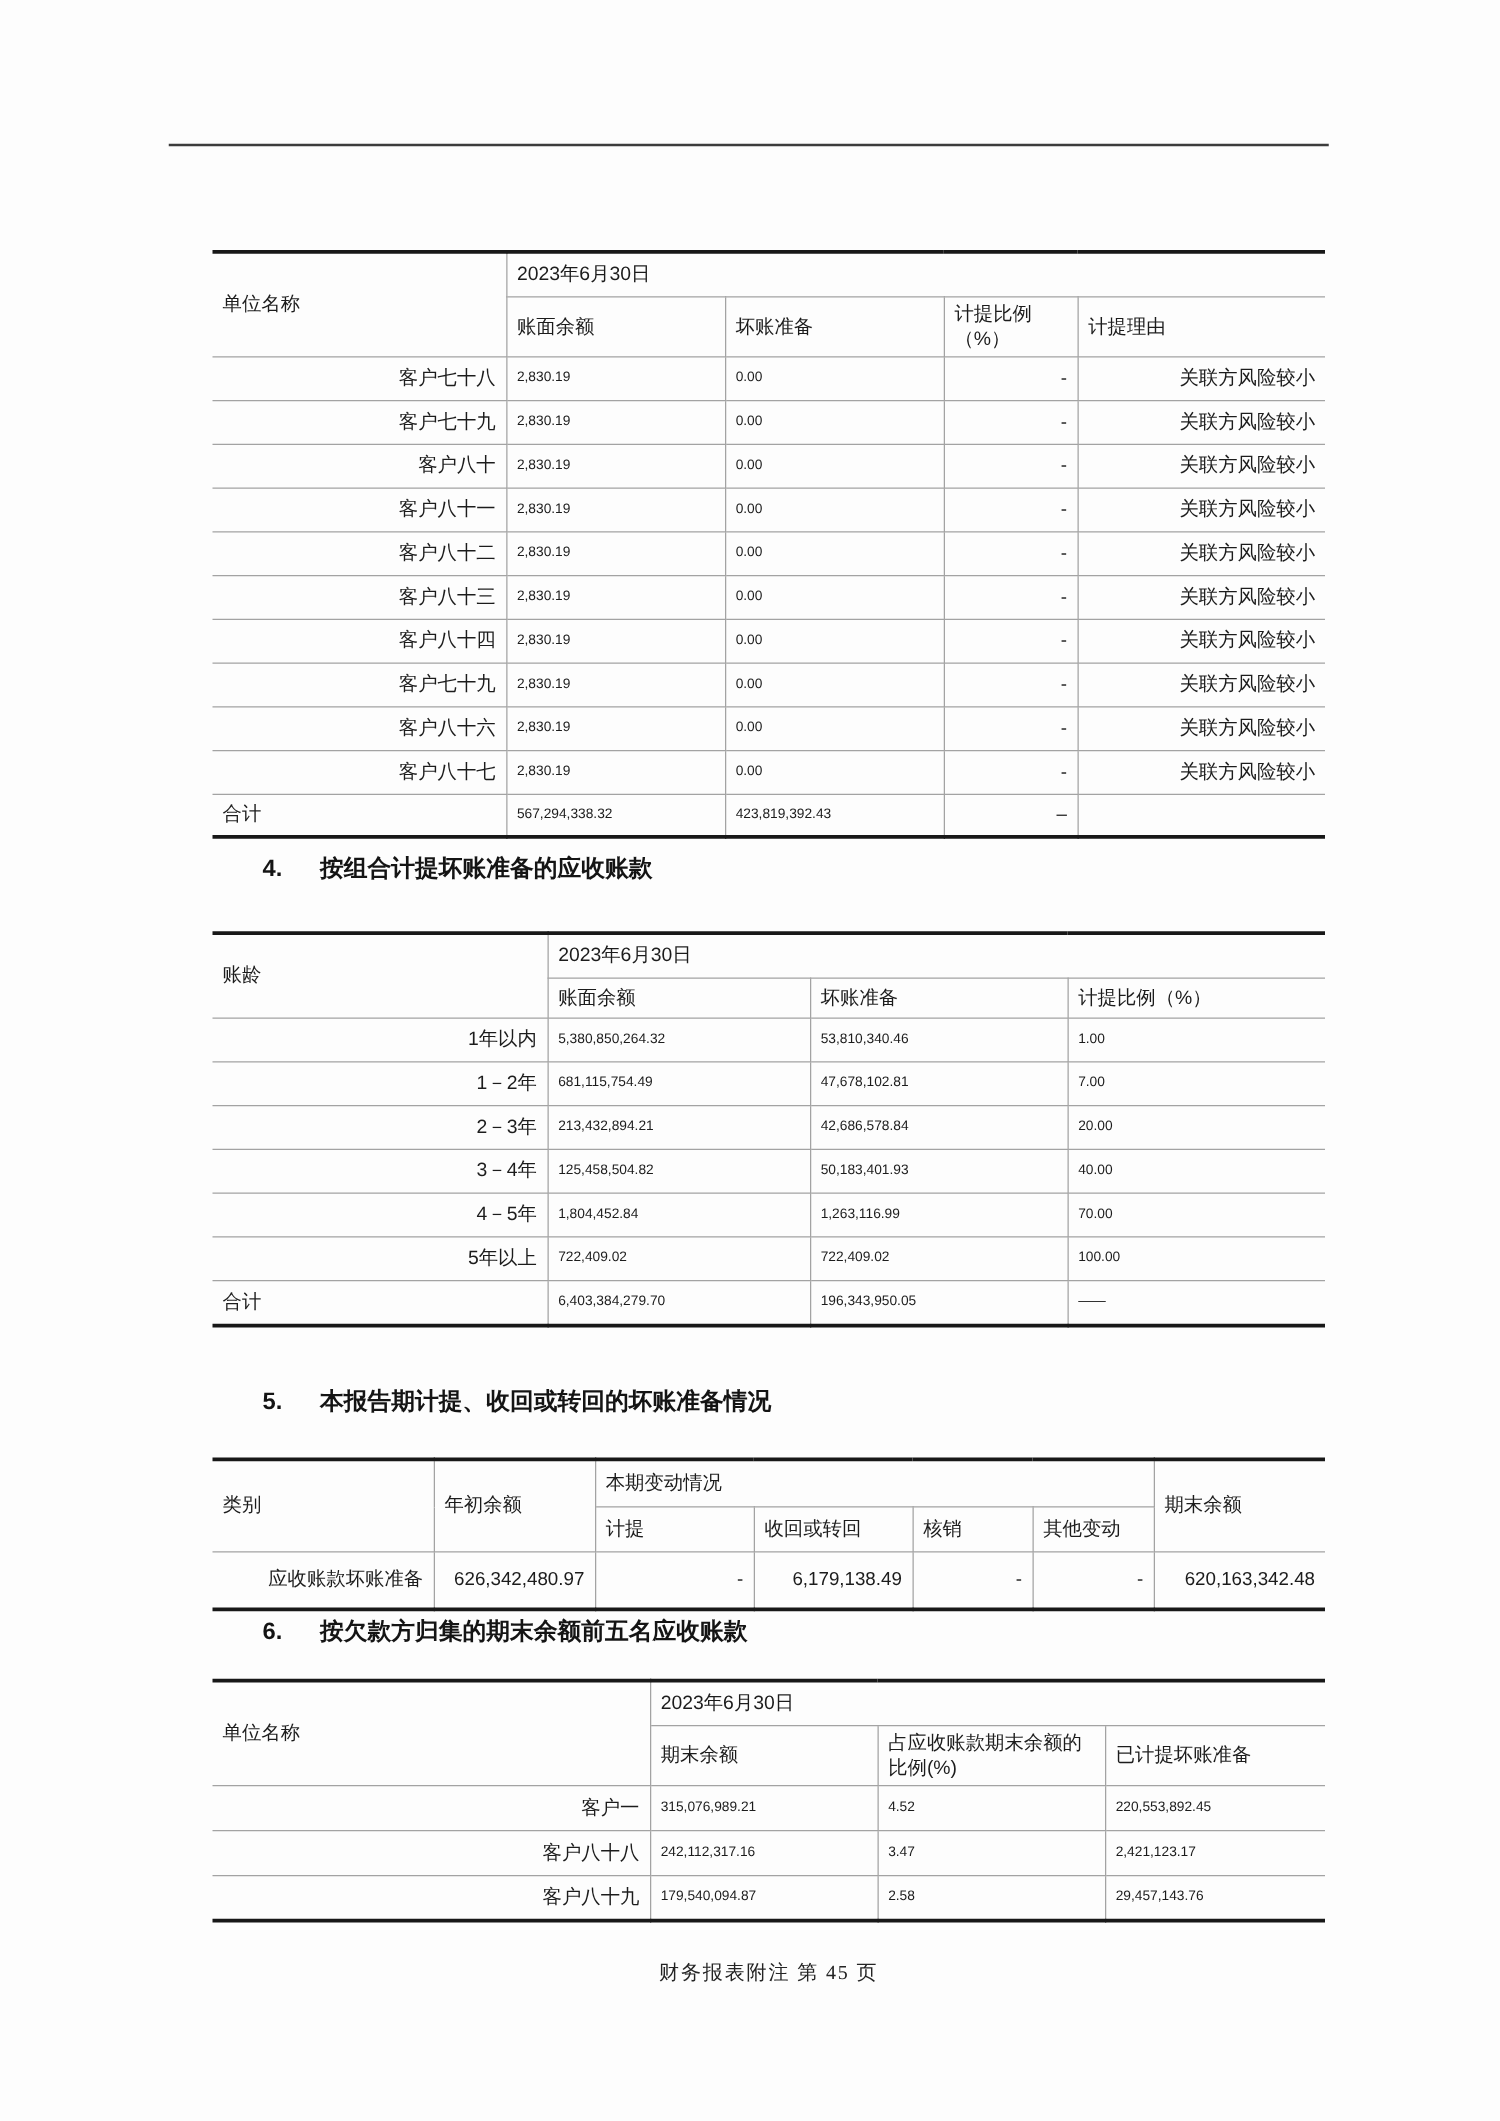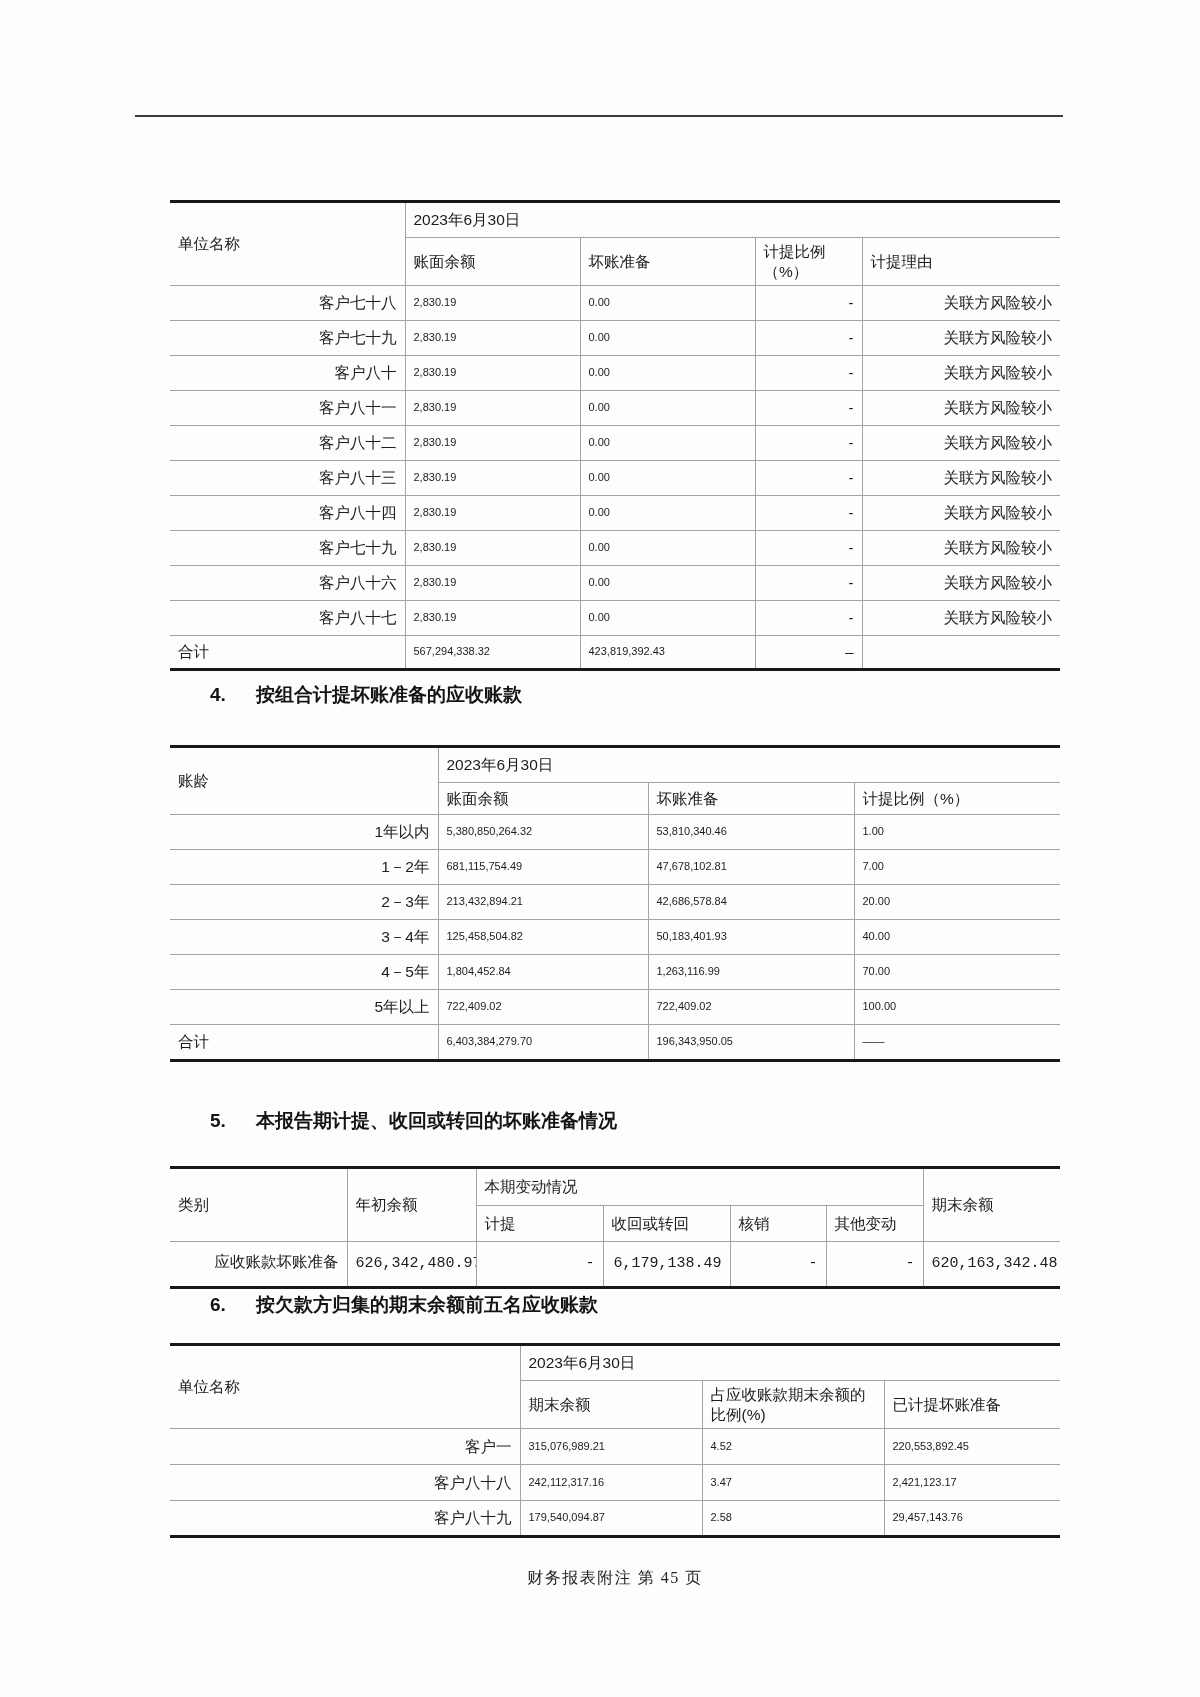--- a/index.html
+++ b/index.html
@@ -33,21 +33,21 @@
   .pct-head{padding:2px 26px;}
   
   #table1{top:200px;}
   #table1 tr.hr1{height:36px;} #table1 tr.hr2{height:48px;}
   #table1 tr.row{height:35px;} #table1 tr.total{height:34px;}
   #table2{top:745px;}
   #table2 tr.hr1{height:36px;} #table2 tr.hr2{height:32px;}
   #table2 tr.row{height:35px;margin-top:30px;} #table2 tr.total{height:36px;}
   #table3{top:1166px;}
   #table3 tr.hr1{height:38px;} #table3 tr.hr2{height:36px;}
-  #table3 tr.row{height:46px;font-family:Liberation Mono, monospace;}
+  #table3 tr.row{height:46px;}
   #table4{top:1343px;}
   #table4 tr.hr1{height:36px;} #table4 tr.hr2{height:48px;}
   #table4 tr.row{height:36px;}
   .section-heading{
     position:absolute;left:210px;
     font-weight:700;font-size:19px;color:#141414;
     font-family:"Liberation Sans","DejaVu Sans",sans-serif;
   }
   .section-heading .sec-no{display:inline-block;width:46px;}
   #heading4{top:682px;}

